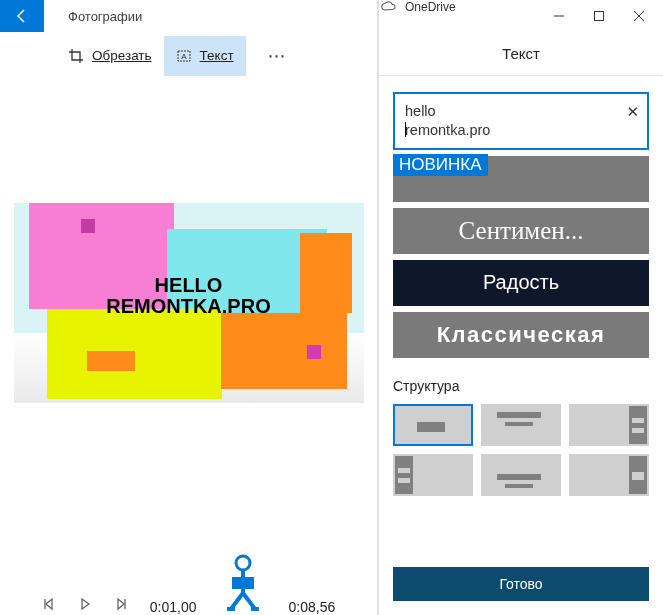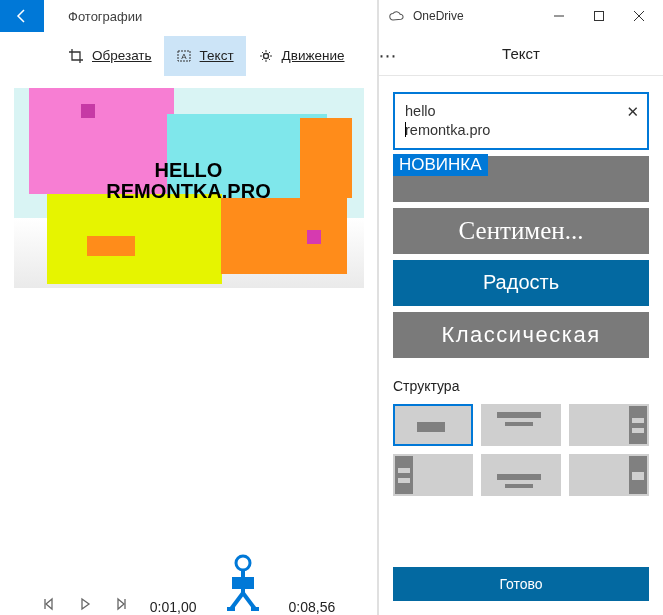--- a/index.html
+++ b/index.html
@@ -12,68 +12,68 @@
   .back-btn { width: 44px; height: 32px; background: #0078d7; color: #fff; display: flex; align-items: center; justify-content: center; }
   .app-title { margin-left: 24px; color: #404040; }
   .topbar svg { display:block; }
 
   .toolbar { display: flex; align-items: center; height: 48px; padding-left: 56px; gap: 0; border-bottom: 1px solid transparent; }
   .tool-btn { display: flex; align-items: center; height: 40px; padding: 0 12px; font-size: 13.5px; color: #222; gap: 8px; text-decoration: underline; }
   .tool-btn.active { background: #cce4f7; }
   .tool-icon { width: 16px; height: 16px; }
   .more-btn { margin-left: 12px; padding: 0 10px; font-size: 18px; color: #333; }
 
-  .canvas-area { flex: 1; display: flex; align-items: flex-start; justify-content: center; padding: 8px; }
+  .canvas-area { flex: 1; display: flex; align-items: center; justify-content: center; padding: 8px; }
   .video-canvas { width: 350px; height: 200px; position: relative; background: linear-gradient(#d9f4f4 65%, #fff 65%, #eaeaea 100%); overflow: hidden; }
   .shape { position: absolute; }
   .shape.pink { background: #f77ed3; left: 15px; top: -2px; width: 145px; height: 108px; }
   .shape.pink .dot { position:absolute; left:52px; top:18px; width:14px; height:14px; background:#c63aa5;}
   .shape.cyan { background: #7fe7eb; left: 153px; top: 26px; width: 160px; height: 100px; }
   .shape.orange1 { background: #ff8c1a; right: 12px; top: 30px; width: 52px; height: 80px; }
   .shape.yellow { background: #e6f400; left: 33px; top: 106px; width: 175px; height: 90px; }
   .shape.yellow .odot{ position:absolute; left:40px; top:42px; width:48px; height:20px; background:#ff8c1a;}
   .shape.orange2 { background: #ff8c1a; left: 207px; top: 110px; width: 126px; height: 76px; }
   .shape.orange2 .pdot{ position:absolute; right:26px; top:32px; width:14px; height:14px; background:#d63ab0;}
   .overlay-text { position:absolute; left:60px; top:72px; font-family: Impact, "Arial Black", sans-serif; font-weight:900; font-size:20px; color:#000; line-height:1.05; white-space: pre; text-align:center; width:230px;}
 
   .controls { height: 90px; display: flex; align-items: flex-end; justify-content: center; gap: 22px; padding: 0 20px; position: relative; }
   .ctrl-icon { width: 14px; height: 14px; color: #444; }
   .time { font-size: 14px; color: #222; }
   .playhead-fig { width: 48px; height: 64px; display:flex; align-items:center; justify-content:center; }
 
-  .od-titlebar { display: flex; align-items: center; height: 32px; padding: 0 4px 0 10px; font-size: 12px; color: #333; border-bottom: 1px solid transparent; }
+  .od-titlebar { display: flex; height: 32px; padding: 0 4px 0 2px; font-size: 12px; color: #333; border-bottom: 1px solid transparent; }
   .od-title { margin-left: 8px; flex:1; }
   .winbtn { width: 40px; height: 32px; display:flex; align-items:center; justify-content:center; font-size:12px; color:#333;}
   .panel-heading { text-align: center; height: 44px; display:flex; align-items:center; justify-content:center; font-size: 15px; color:#222; border-bottom: 1px solid #e6e6e6;}
   .panel-body { flex: 1; padding: 16px 14px 0 14px; overflow: hidden; }
 
   .text-input-wrap { position:relative; border: 2px solid #0078d7; padding: 8px 28px 8px 10px; font-size: 14.5px; line-height: 1.3; color: #333; background: #fff;}
   .text-input-wrap .clear { position:absolute; right:8px; top:8px; font-size:15px; color:#333;}
   .text-input-line { display:block; }
   .text-input-line.caret::before { content:""; display:inline-block; width:0; height:15px; border-left:1px solid #000; vertical-align:-2px; margin-right:-1px;}
 
   .styles { margin-top: 6px; display: flex; flex-direction: column; gap: 6px;}
   .style-option { height: 46px; background: #7a7a7a; color: #fff; display:flex; align-items:center; justify-content:center; position:relative; }
   .style-option.bold .lab { font-weight:700; font-size:24px; }
   .style-option.serif .lab { font-family: Liberation Serif, serif; font-size:25px; }
-  .style-option.selected { background: #0369a1; }
+  .style-option.selected { background: #0f172a; }
   .style-option.selected .lab { font-size: 20px; font-weight: 400; }
-  .style-option.classic .lab { font-size: 22px; font-weight: 400; letter-spacing: 1.5px; }
+  .style-option.classic .lab { font-size: 22px; font-weight: 700; letter-spacing: 1.5px; }
   .badge { position:absolute; left:0; top:-2px; background:#0078d7; color:#fff; font-size:17px; padding:1px 6px; }
 
   .structure-section { margin-top: 20px; }
   .structure-label { font-size: 14px; color: #222; margin-bottom: 10px; margin-top: 12px; }
   .layout-grid { display: grid; grid-template-columns: repeat(3, 1fr); gap: 8px; }
   .layout-thumb { height: 42px; background: #cfcfcf; position:relative; border: 2px solid transparent; display:flex; align-items:center; justify-content:center;}
   .layout-thumb.selected { border-color: #0078d7; }
   .layout-thumb .bar { background:#808080; position:absolute; }
 
   .footer { padding: 14px; display:flex; gap: 10px; }
   .footer .btn { flex:1; height: 34px; display:flex; align-items:center; justify-content:center; font-size: 14px; }
-  .btn.primary { background:#0369a1; color:#fff; }
+  .btn.primary { background:#0c4a6e; color:#fff; }
   .btn.secondary { background:#ccc; color:#222; }
 </style>
 </head>
 <body>
 
 <div class="app">
 
   <div class="left-pane">
     <div class="topbar">
       <div class="back-btn">
@@ -90,27 +90,20 @@
             <path d="M4 1v11h11M1 4h11v11" stroke="#333" stroke-width="1.3" fill="none"></path>
           </svg>
         <span>Обрезать</span>
       </div>
       <div class="tool-btn active">
         <svg class="tool-icon" viewBox="0 0 16 16">
             <rect x="2" y="3" width="12" height="10" fill="none" stroke="#333" stroke-width="1" stroke-dasharray="2 1"></rect>
             <text x="8" y="11" font-size="8" text-anchor="middle" fill="#333" font-family="Arial">A</text>
           </svg>
         <span>Текст</span>
-      </div>
-      <div class="tool-btn">
-        <svg class="tool-icon" viewBox="0 0 16 16">
-            <circle cx="8" cy="8" r="2.5" fill="none" stroke="#333" stroke-width="1.3"></circle>
-            <path d="M8 2v2M8 12v2M2 8h2M12 8h2M4 4l1.4 1.4M10.6 10.6L12 12M12 4l-1.4 1.4M5.4 10.6L4 12" stroke="#333" stroke-width="1"></path>
-          </svg>
-        <span>Движение</span>
       </div>
       <div class="more-btn">
         <span>⋯</span>
       </div>
     </div>
 
     <div class="canvas-area">
       <div class="video-canvas">
         <div class="shape pink">
             <div class="dot"></div>

